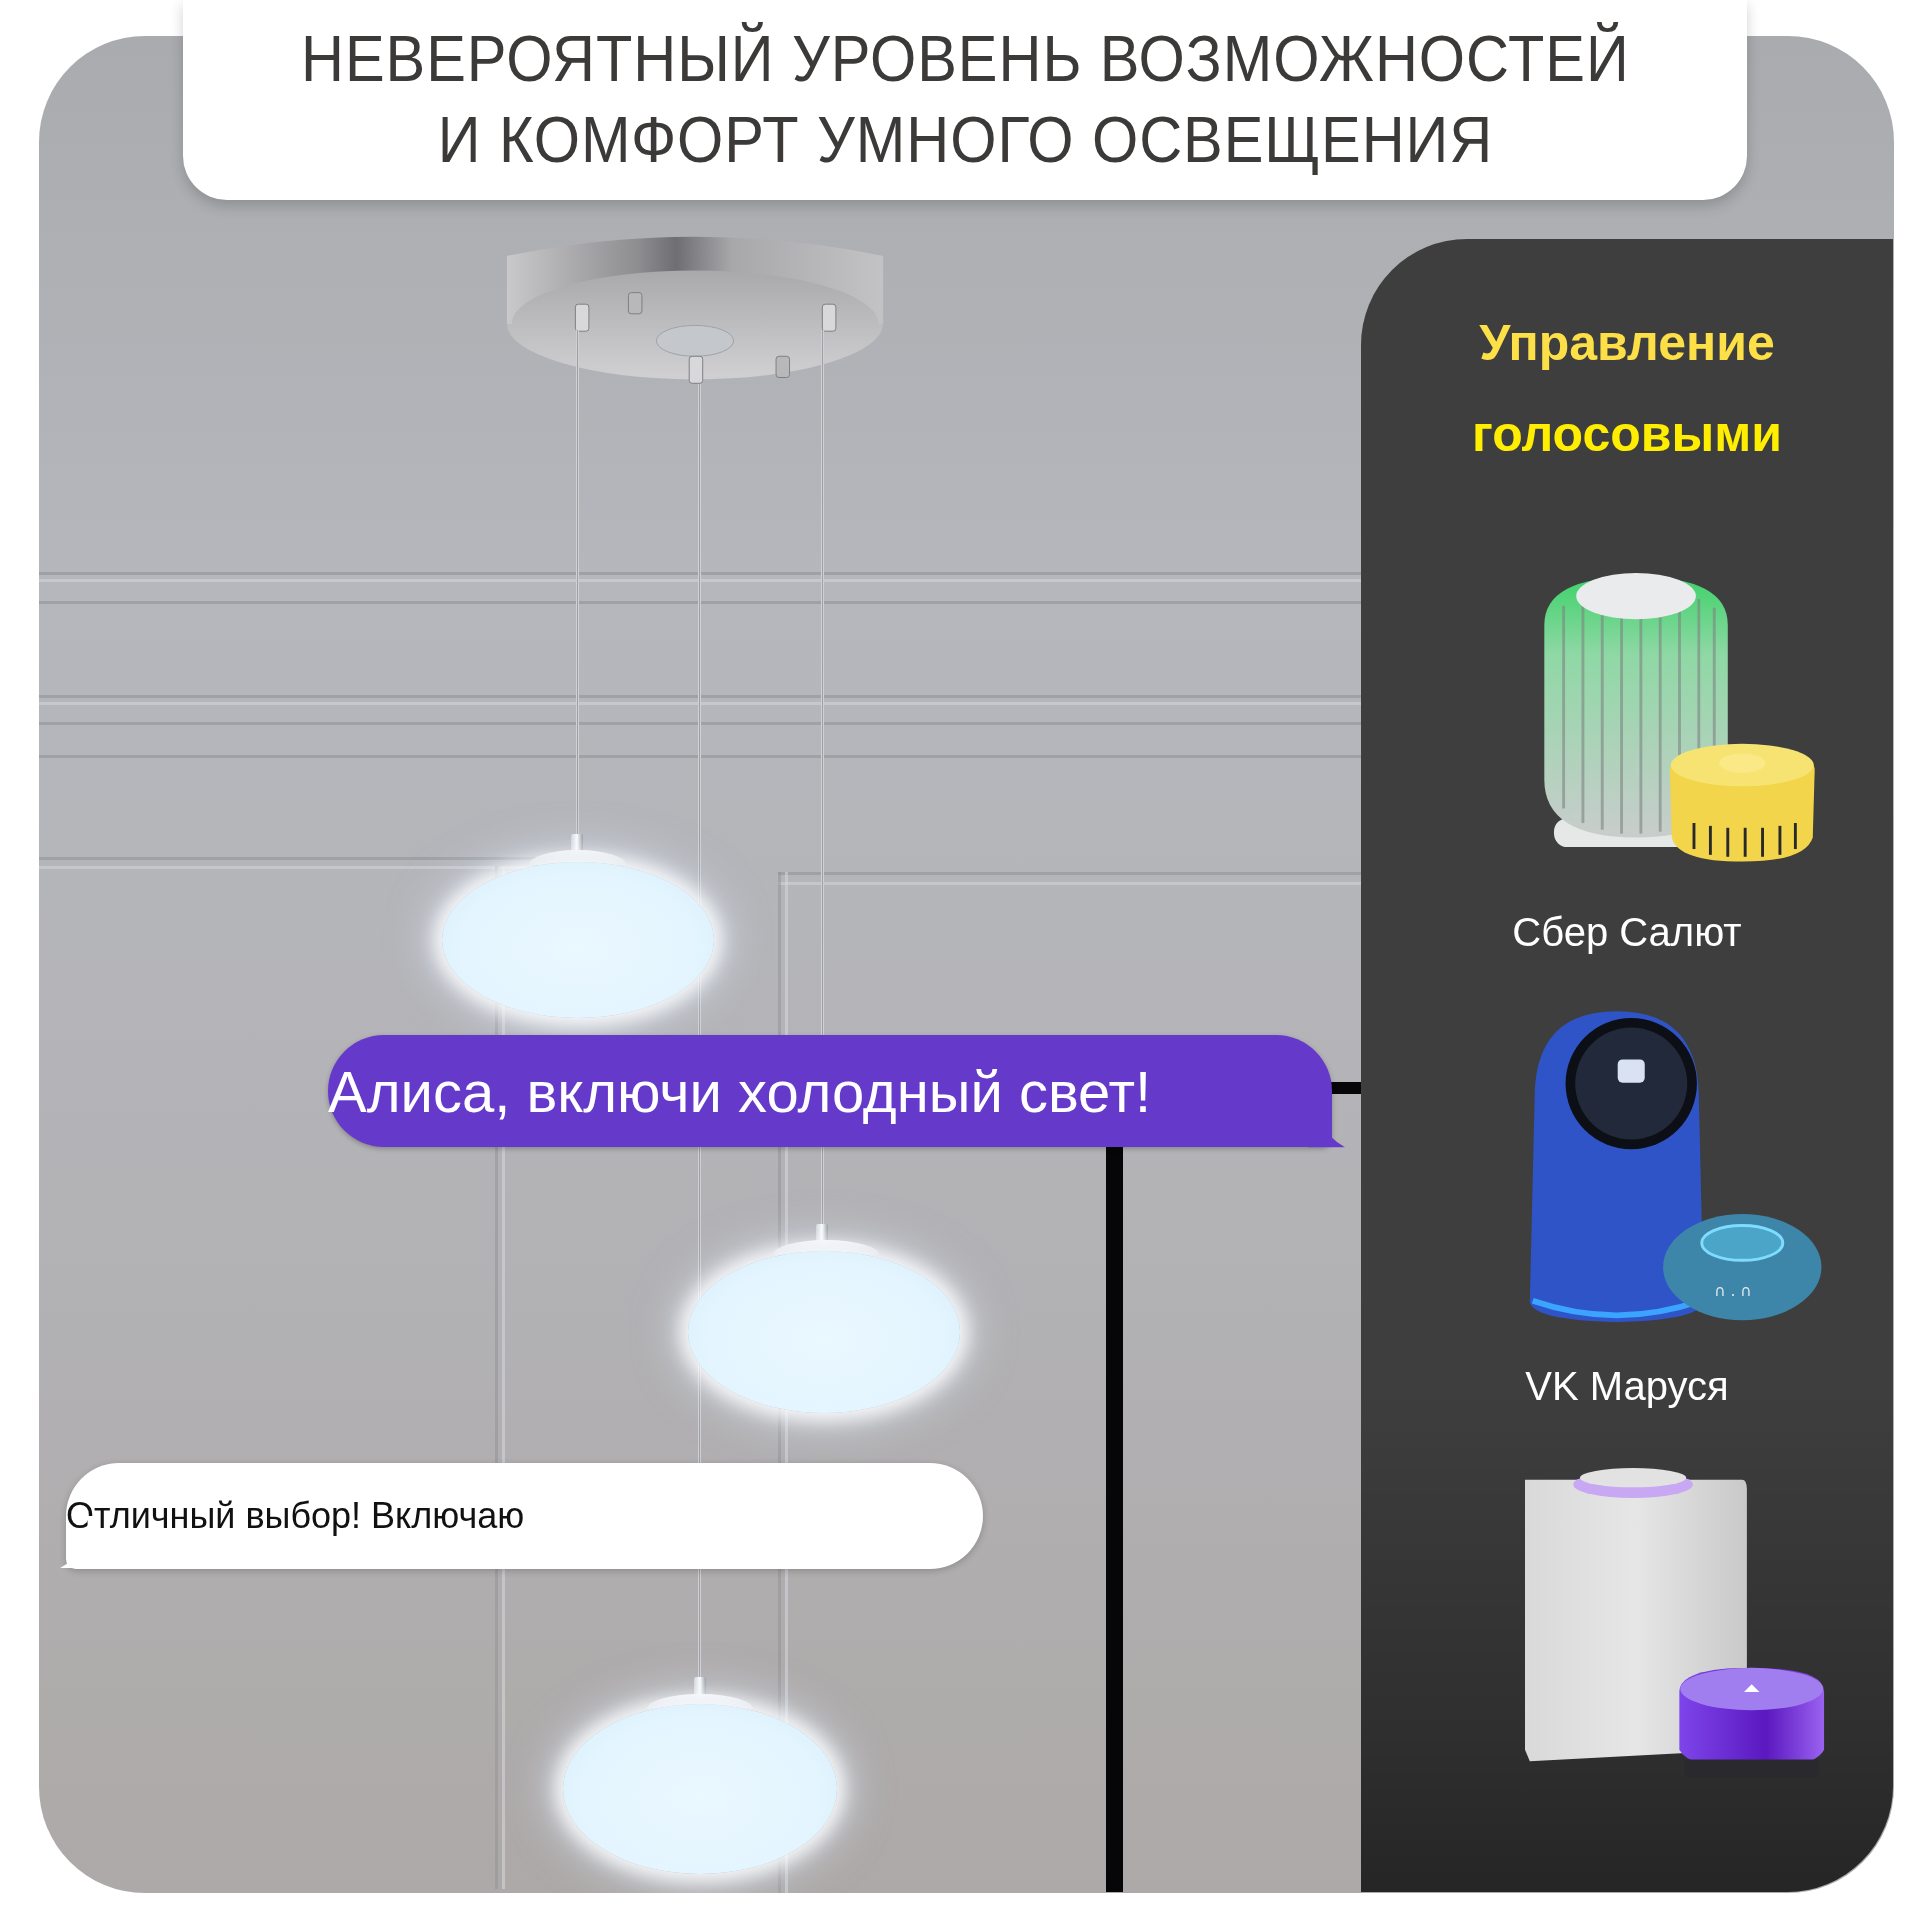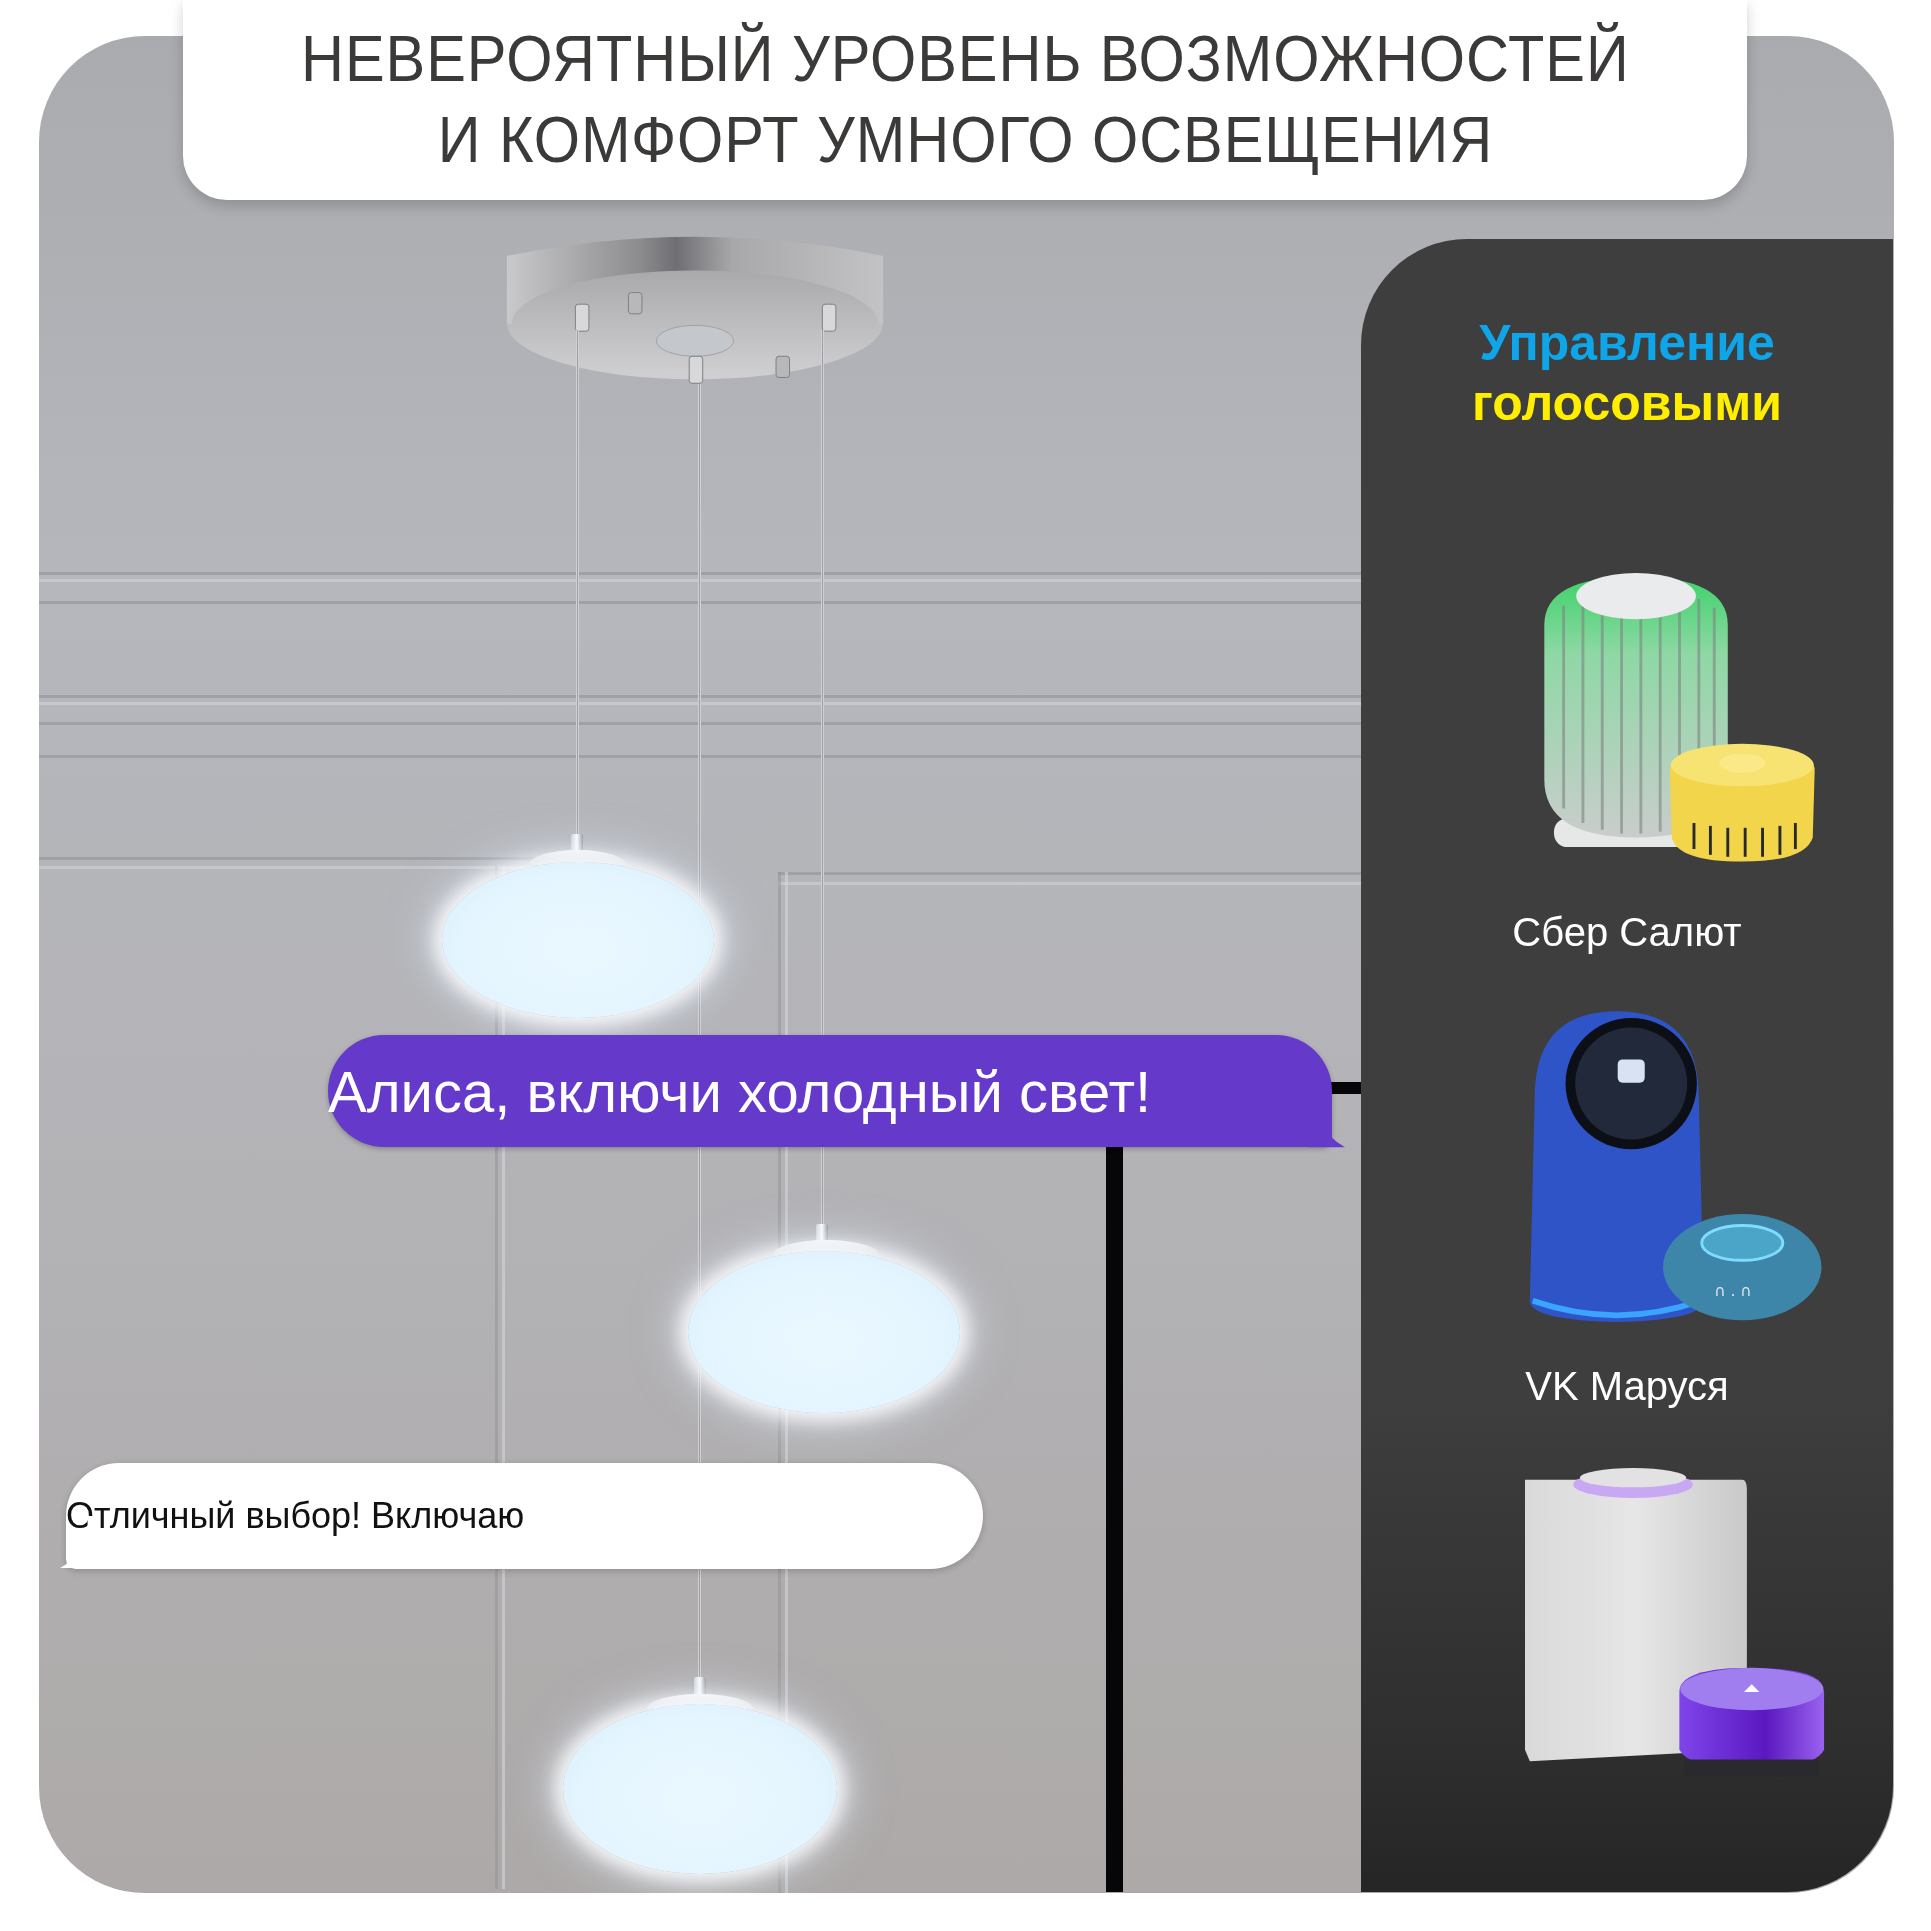--- a/index.html
+++ b/index.html
@@ -17,21 +17,21 @@
         box-shadow:0 0 17.4px 7.7px rgba(255,255,255,.85),0 0 39px 15.4px rgba(225,240,255,.5);}
   .lamp-cap{position:absolute;height:15.4px;border-radius:50% 50% 0 0/100% 100% 0 0;background:linear-gradient(180deg,#f6f6f8,#bfc2c6);}
   .lamp-stem{position:absolute;width:11.6px;height:23px;background:linear-gradient(90deg,#cfd1d4,#ffffff,#8d9095);border-radius:1.9px;}
   .header{position:absolute;left:183px;top:0;width:1564px;height:200px;background:#ffffff;border-radius:0 0 44px 44px;
           box-shadow:0 5.8px 13.5px rgba(0,0,0,.18);display:flex;flex-direction:column;align-items:center;justify-content:center;}
   .header .line{font-family:"Liberation Sans",sans-serif;font-size:64px;font-weight:400;color:#3c3a38;letter-spacing:1px;
           line-height:81px;transform:scaleX(0.93);white-space:nowrap;}
   .side{position:absolute;left:1361px;top:239px;width:532px;height:1653px;background:#3e3e3e;border-radius:106px 0 106px 0;overflow:hidden;}
   .side-shade{position:absolute;left:0;right:0;bottom:0;height:502px;background:linear-gradient(180deg,rgba(0,0,0,0) 0%,rgba(0,0,0,.25) 70%,rgba(0,0,0,.4) 100%);}
   .side-title{position:absolute;left:0;width:532px;text-align:center;font-family:"Liberation Sans",sans-serif;font-weight:700;font-size:50px;line-height:77px;}
-  .side-title.white{color:#0ea5e9;}
+  .side-title.white{color:#fde047;}
   .side-title.yellow{color:#ffee00;}
   .dev-label{position:absolute;left:0;width:532px;text-align:center;color:#ffffff;font-size:40px;font-family:"Liberation Sans",sans-serif;}
   .bubble{position:absolute;display:flex;align-items:center;justify-content:flex-start;white-space:nowrap;}
   .bubble-purple{left:328px;top:1035px;width:1004px;height:112px;background:#6539c9;border-radius:56px 56px 9.7px 56px;
                  color:#ffffff;font-size:58px;box-shadow:0 1.9px 5.8px rgba(0,0,0,.25);}
   .bubble-white{left:66px;top:1463px;width:917px;height:106px;background:#ffffff;border-radius:53px 53px 53px 9.7px;
                 color:#111111;font-size:36px;box-shadow:0 1.9px 7.7px rgba(0,0,0,.2);}
   .tail{position:absolute;}
 </style>
 </head>
@@ -115,21 +115,21 @@
 <div class="bubble bubble-white">
   <span>Отличный выбор! Включаю</span>
 </div>
 <svg class="tail" style="left:58px;top:1516px;" width="39" height="54" viewBox="0 0 40 56">
   <path d="M40 0 L30 0 Q34 36 2 54 L40 54 Z" fill="#ffffff"></path>
 </svg>
 
 <div class="side">
   <div class="side-shade"></div>
   <div class="side-title white" style="top:66px;">Управление</div>
-  <div class="side-title yellow" style="top:126px;">голосовыми</div>
+  <div class="side-title yellow" style="top:157px;">голосовыми</div>
 
   <svg style="position:absolute;left:164px;top:328px;" width="309" height="314" viewBox="0 0 320 325">
     <defs>
       <linearGradient id="sg" x1="0" x2="0" y1="0" y2="1">
         <stop offset="0" stop-color="#3fd26a"></stop>
           <stop offset=".3" stop-color="#8fd8a5"></stop>
           <stop offset="1" stop-color="#c9cdcc"></stop>
       </linearGradient>
     </defs>
     <rect x="30" y="260" width="170" height="30" rx="14" fill="#e6e8e7"></rect>

